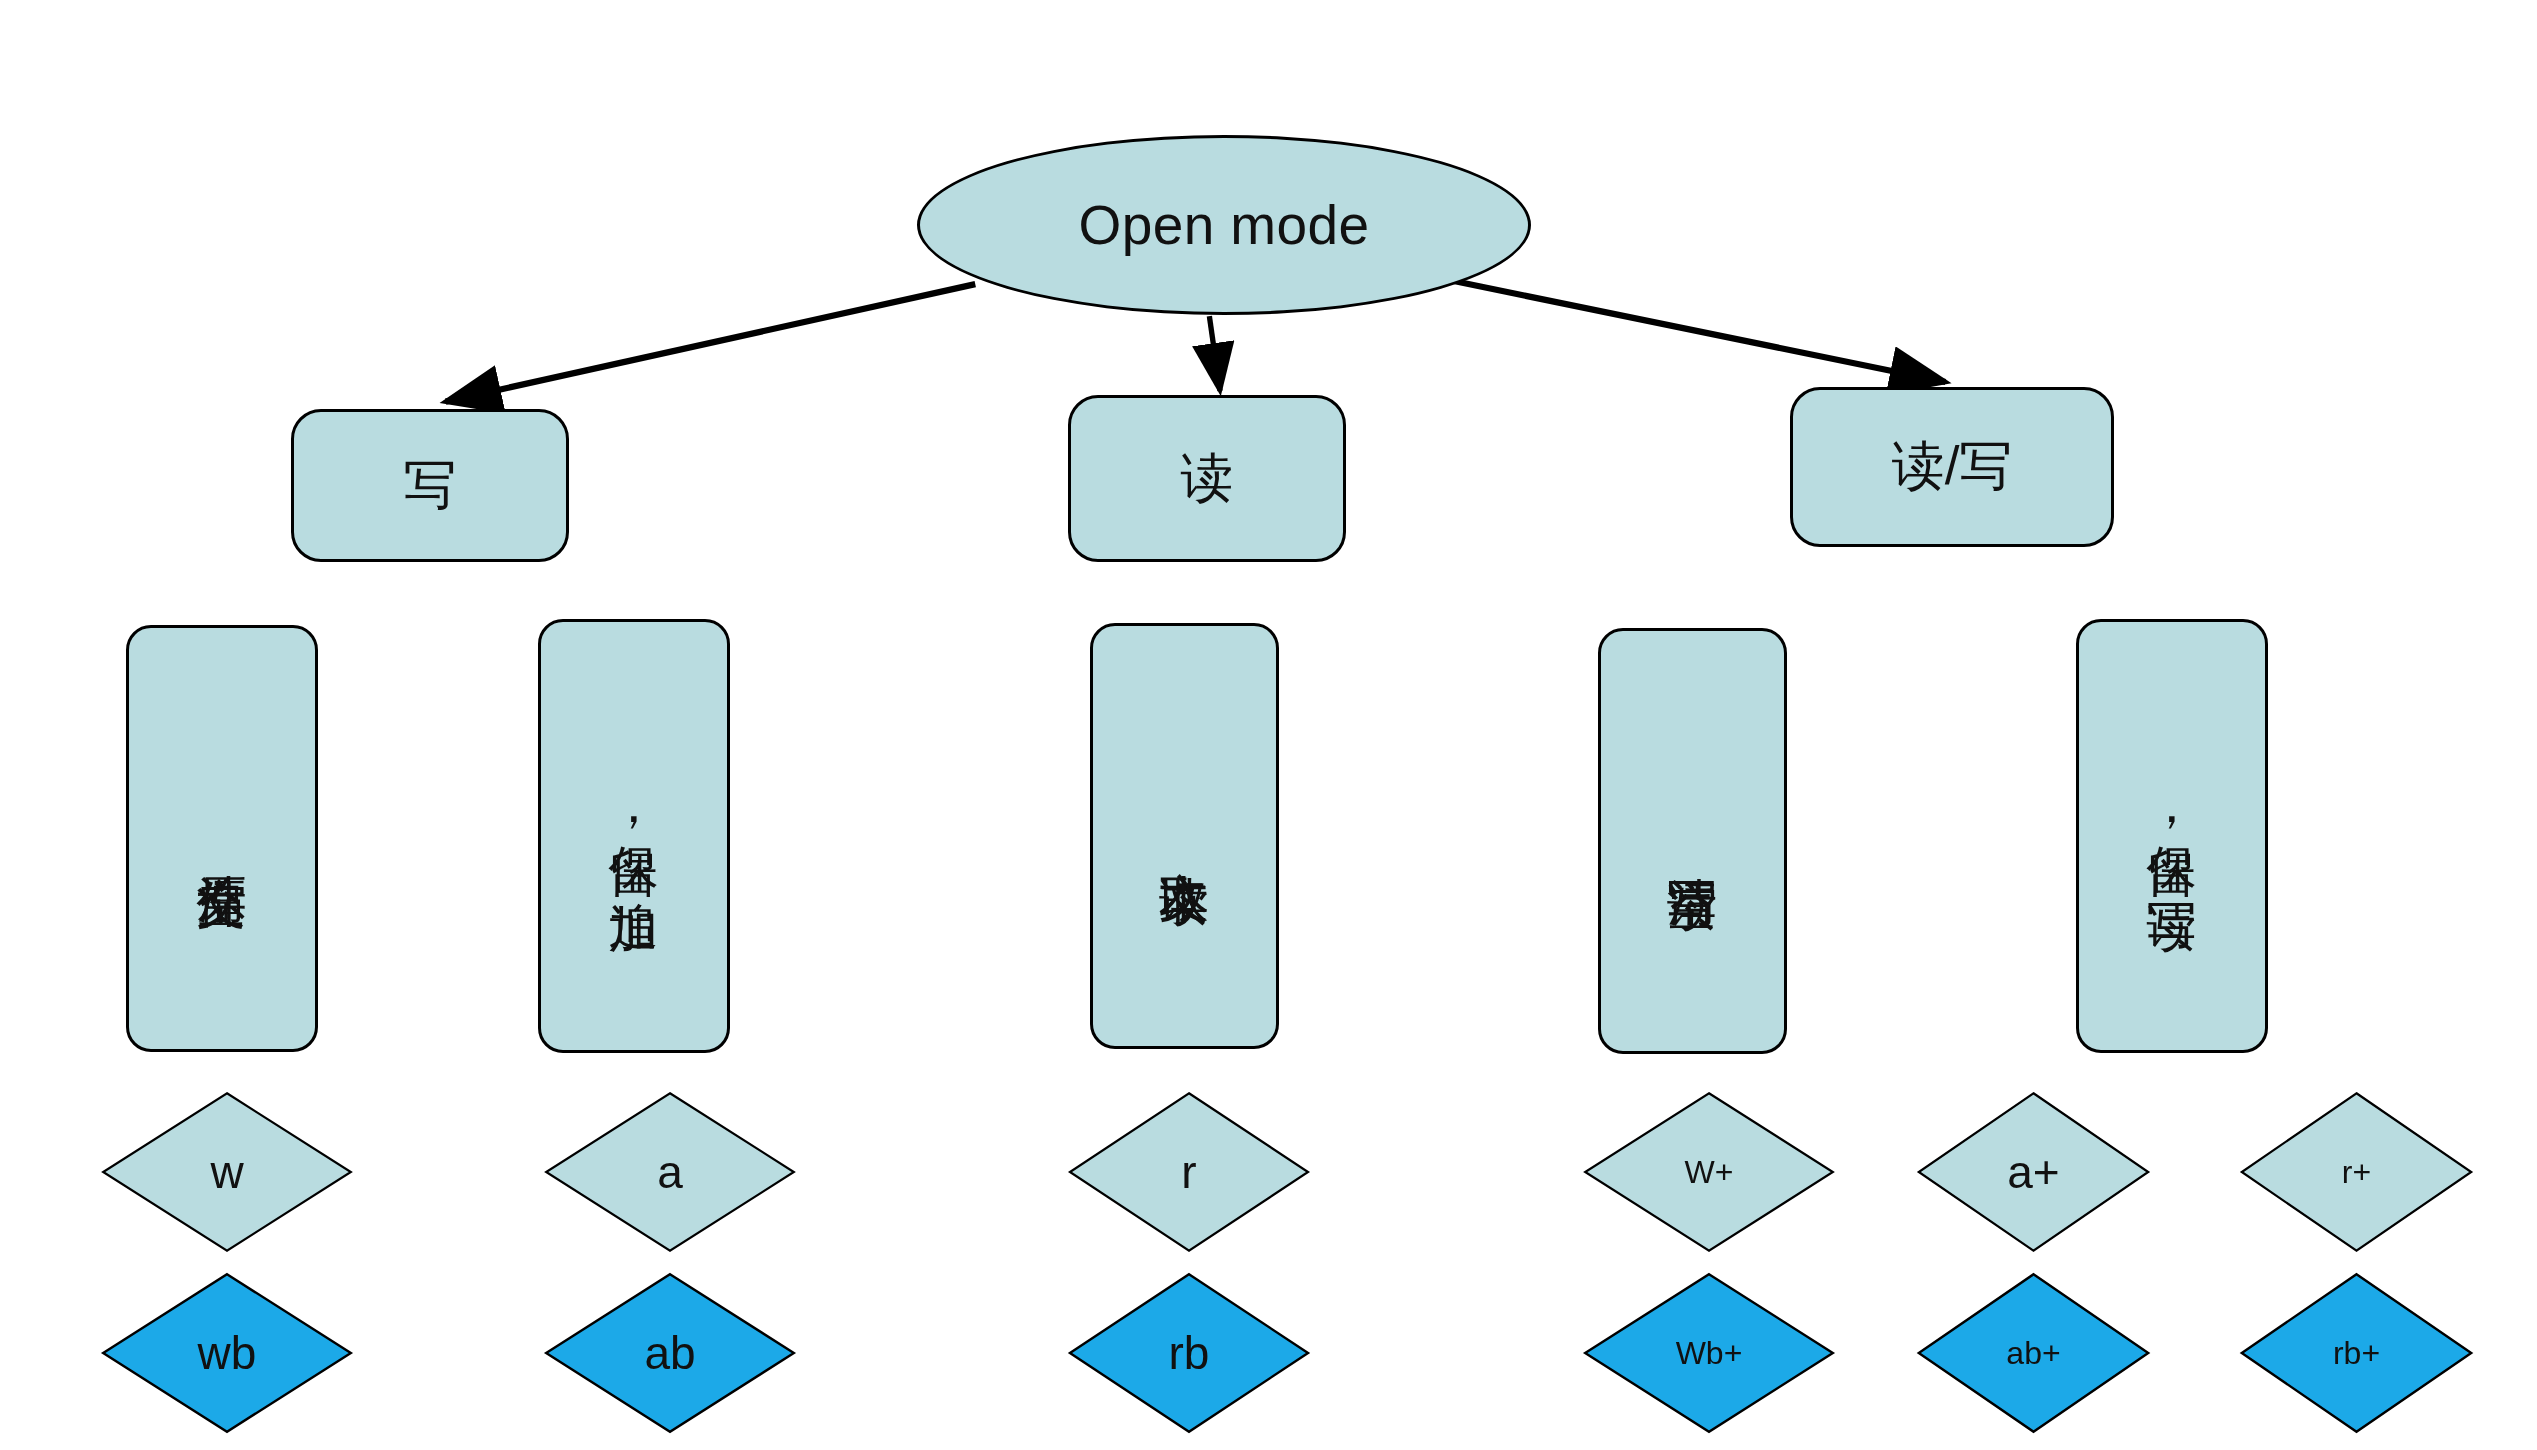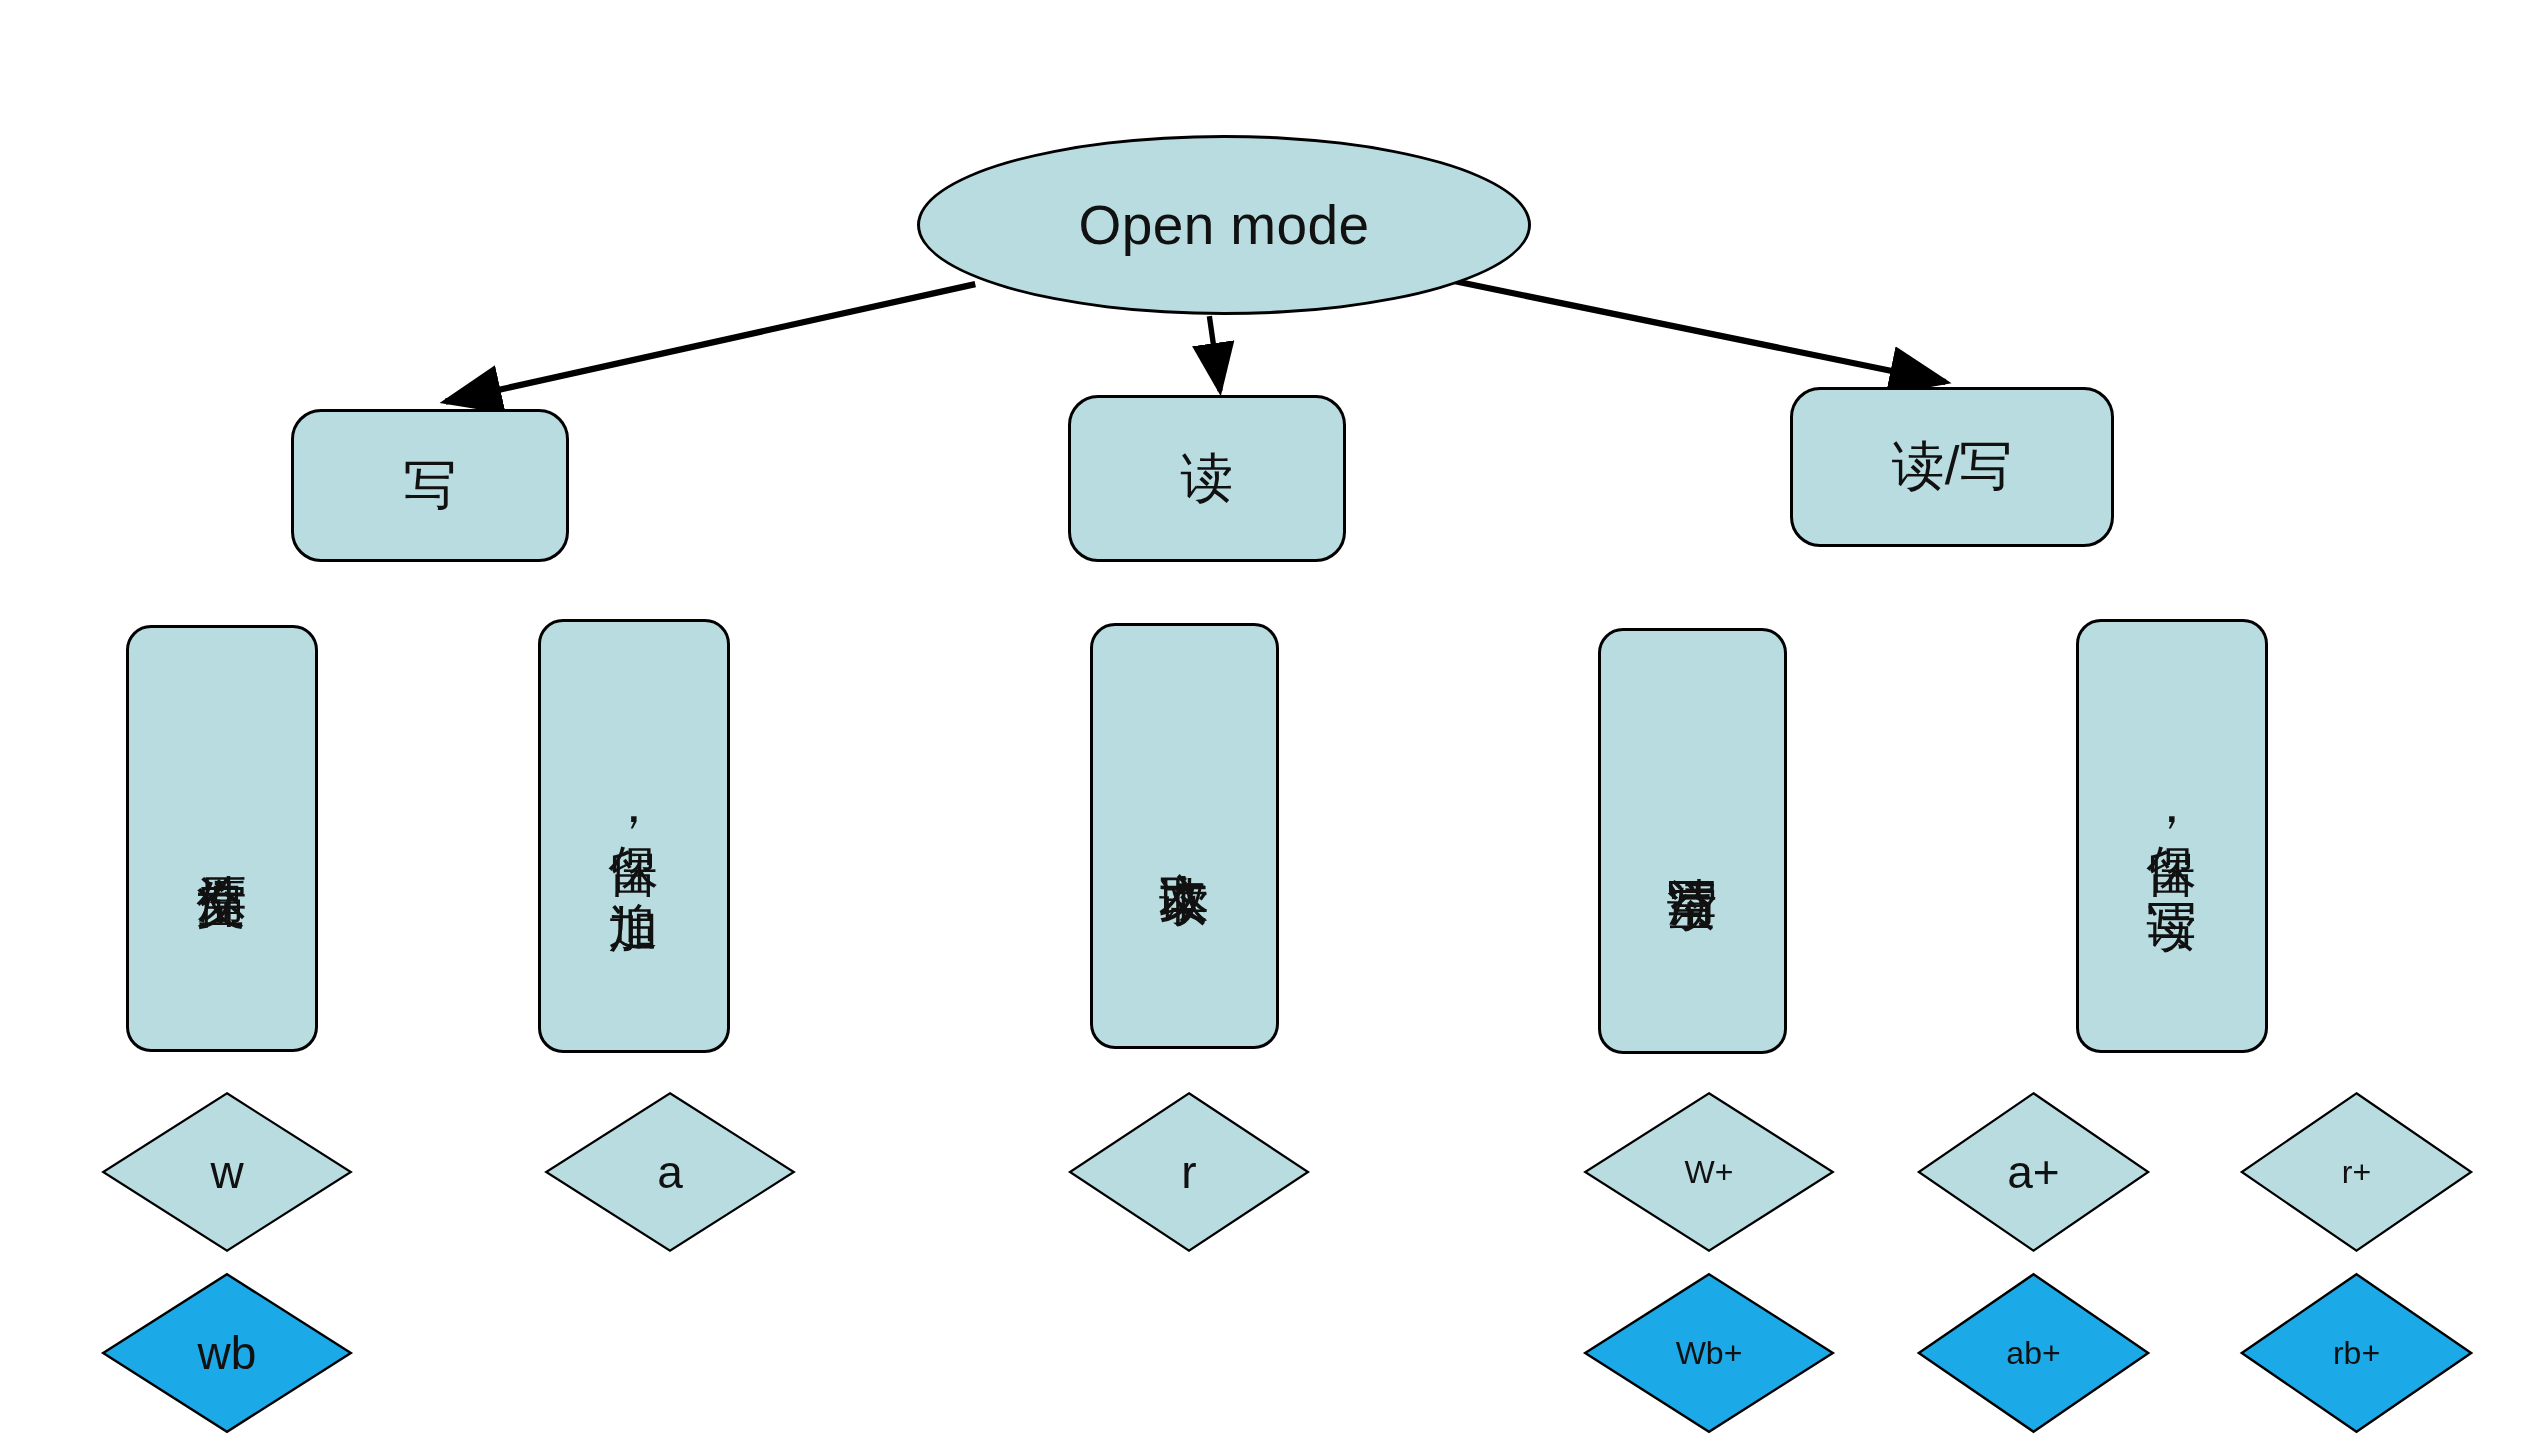--- a/index.html
+++ b/index.html
@@ -212,21 +212,33 @@
     <span class="dlabel small">r+</span>
   </div>
 
   <div class="diamond" style="left:98px; top:1229px; width:258px; height:164px;">
     <svg viewBox="0 0 100 100" preserveAspectRatio="none">
       <polygon points="50,2 98,50 50,98 2,50" fill="#1ca9e8" stroke="#000000" stroke-width="2.4" vector-effect="non-scaling-stroke"></polygon>
     </svg>
     <span class="dlabel big">wb</span>
   </div>
 
-
+  <div class="diamond" style="left:541px; top:1229px; width:258px; height:164px;">
+    <svg viewBox="0 0 100 100" preserveAspectRatio="none">
+      <polygon points="50,2 98,50 50,98 2,50" fill="#1ca9e8" stroke="#000000" stroke-width="2.4" vector-effect="non-scaling-stroke"></polygon>
+    </svg>
+    <span class="dlabel big">ab</span>
+  </div>
+
+  <div class="diamond" style="left:1065px; top:1229px; width:248px; height:164px;">
+    <svg viewBox="0 0 100 100" preserveAspectRatio="none">
+      <polygon points="50,2 98,50 50,98 2,50" fill="#1ca9e8" stroke="#000000" stroke-width="2.4" vector-effect="non-scaling-stroke"></polygon>
+    </svg>
+    <span class="dlabel big">rb</span>
+  </div>
 
   <div class="diamond" style="left:1580px; top:1229px; width:258px; height:164px;">
     <svg viewBox="0 0 100 100" preserveAspectRatio="none">
       <polygon points="50,2 98,50 50,98 2,50" fill="#1ca9e8" stroke="#000000" stroke-width="2.4" vector-effect="non-scaling-stroke"></polygon>
     </svg>
     <span class="dlabel small">Wb+</span>
   </div>
 
   <div class="diamond" style="left:1914px; top:1229px; width:239px; height:164px;justify-content:center;">
     <svg viewBox="0 0 100 100" preserveAspectRatio="none">

